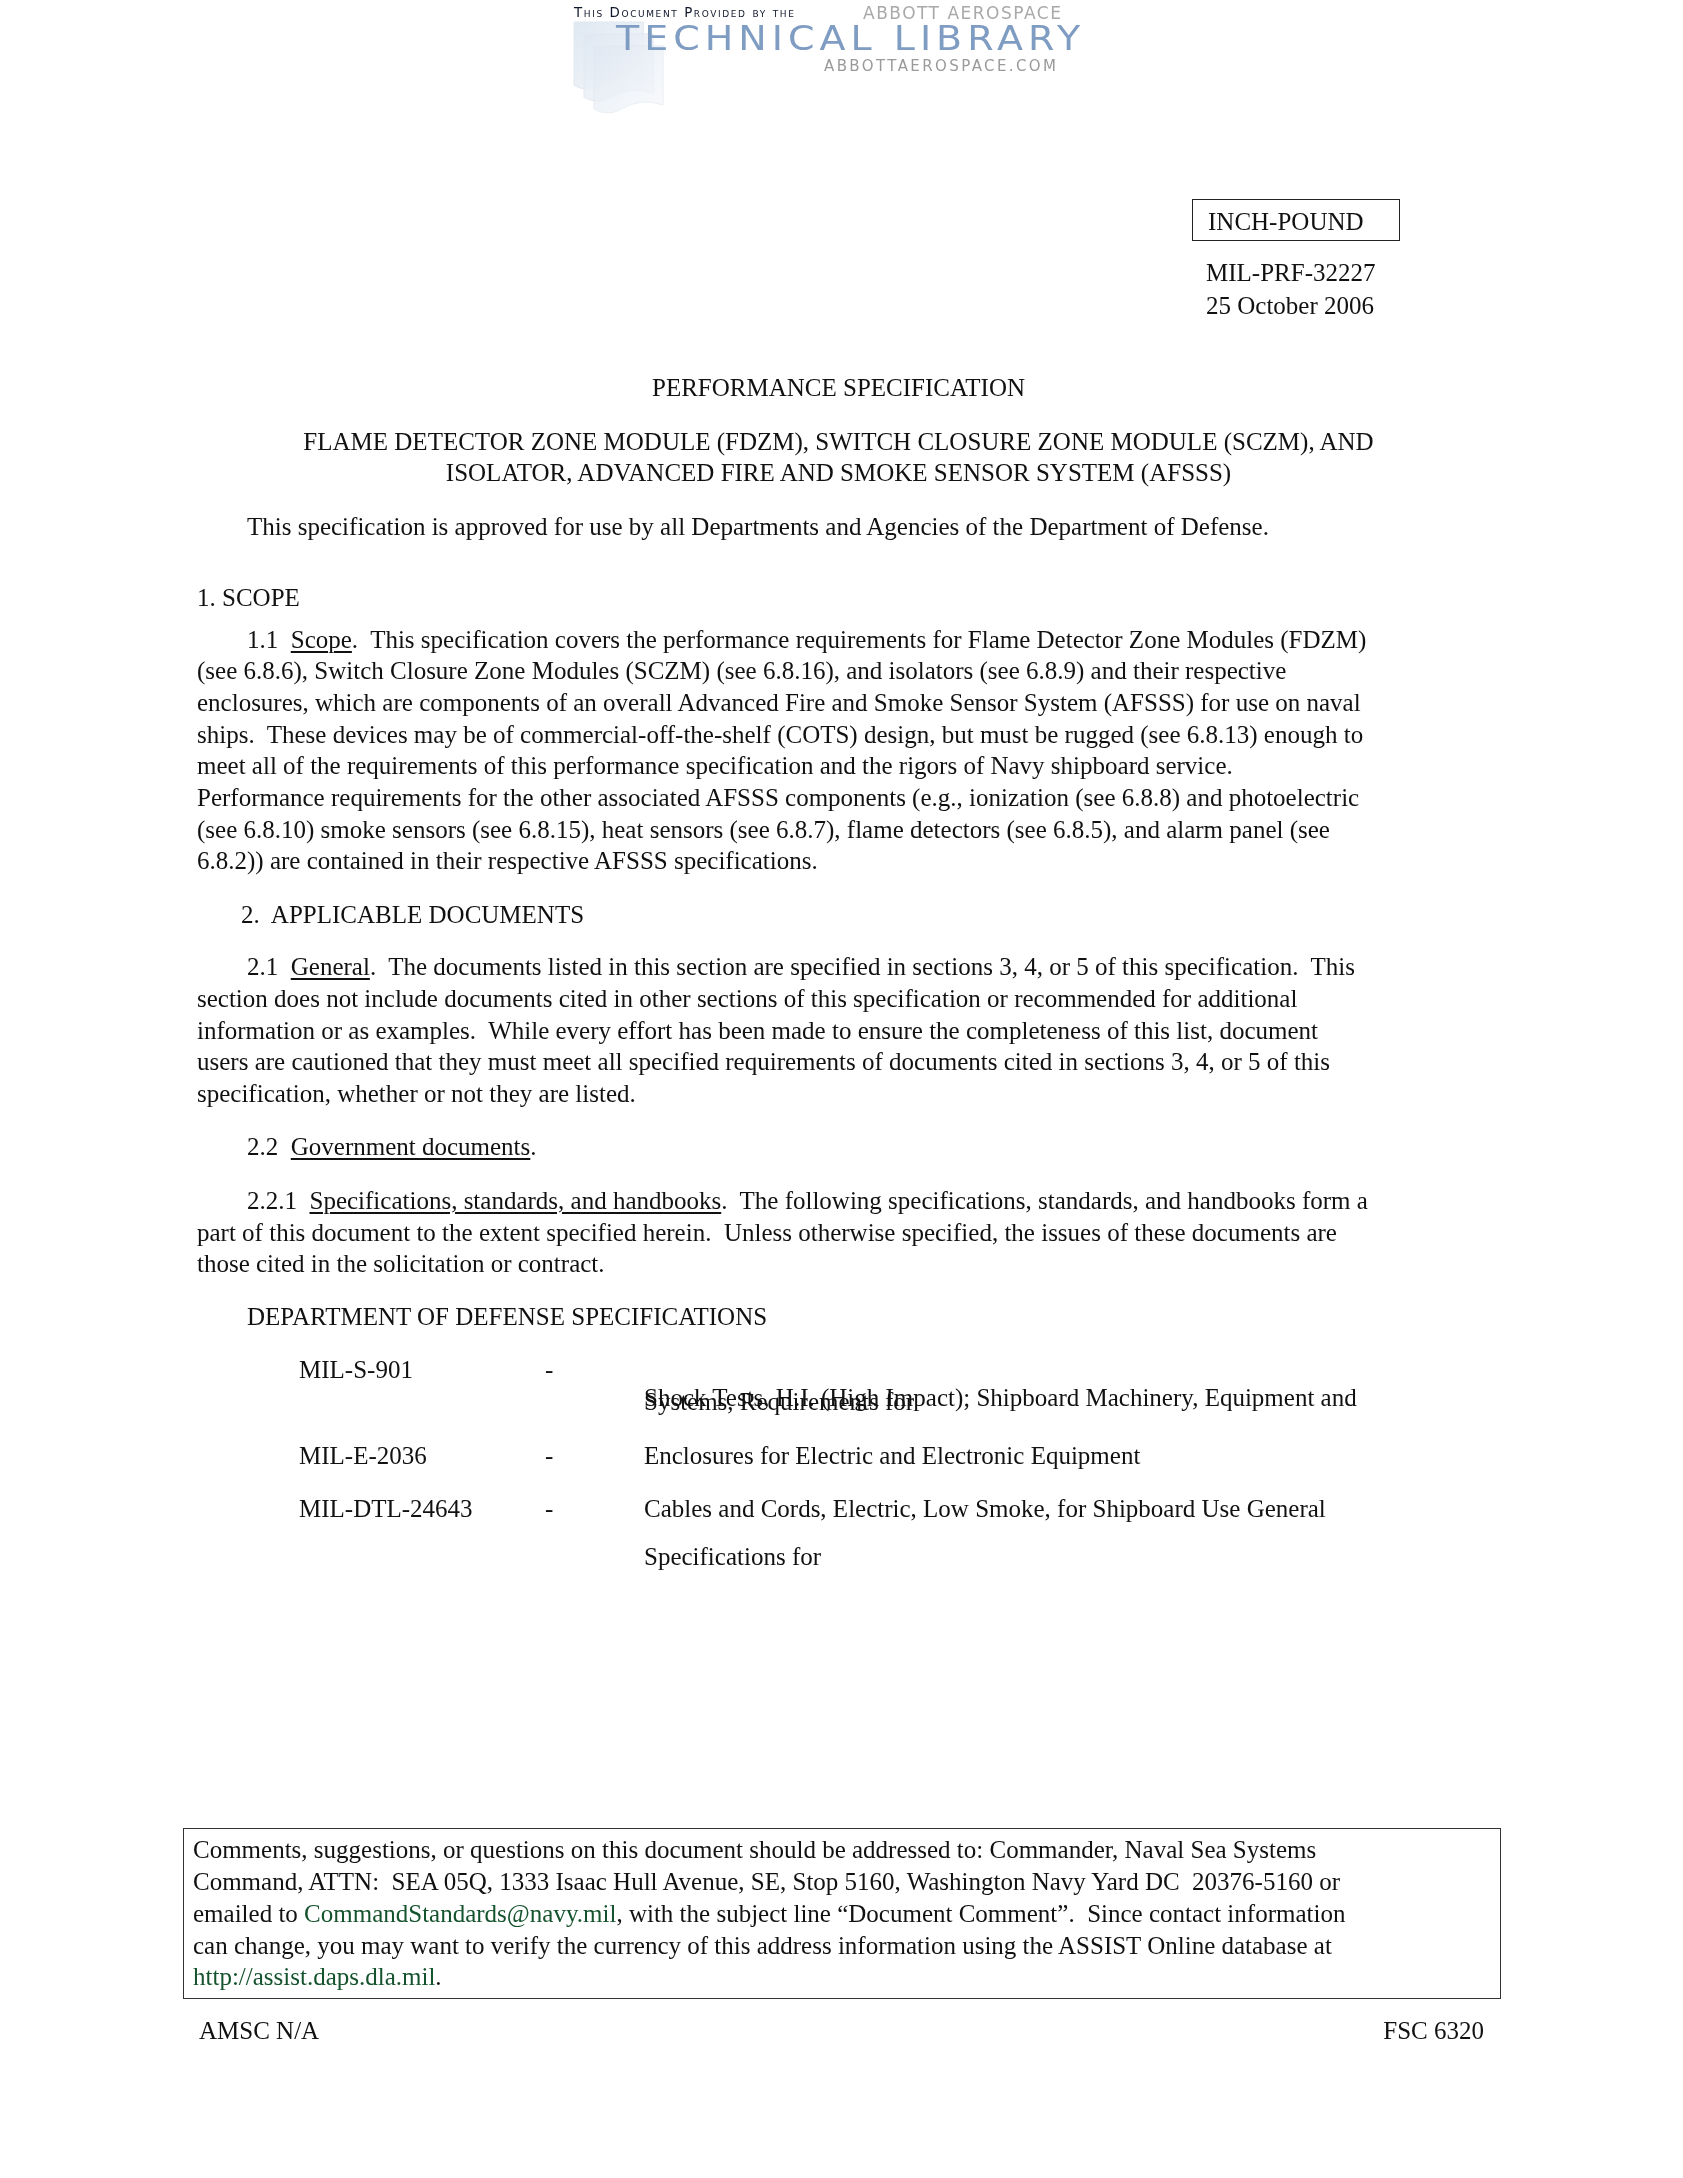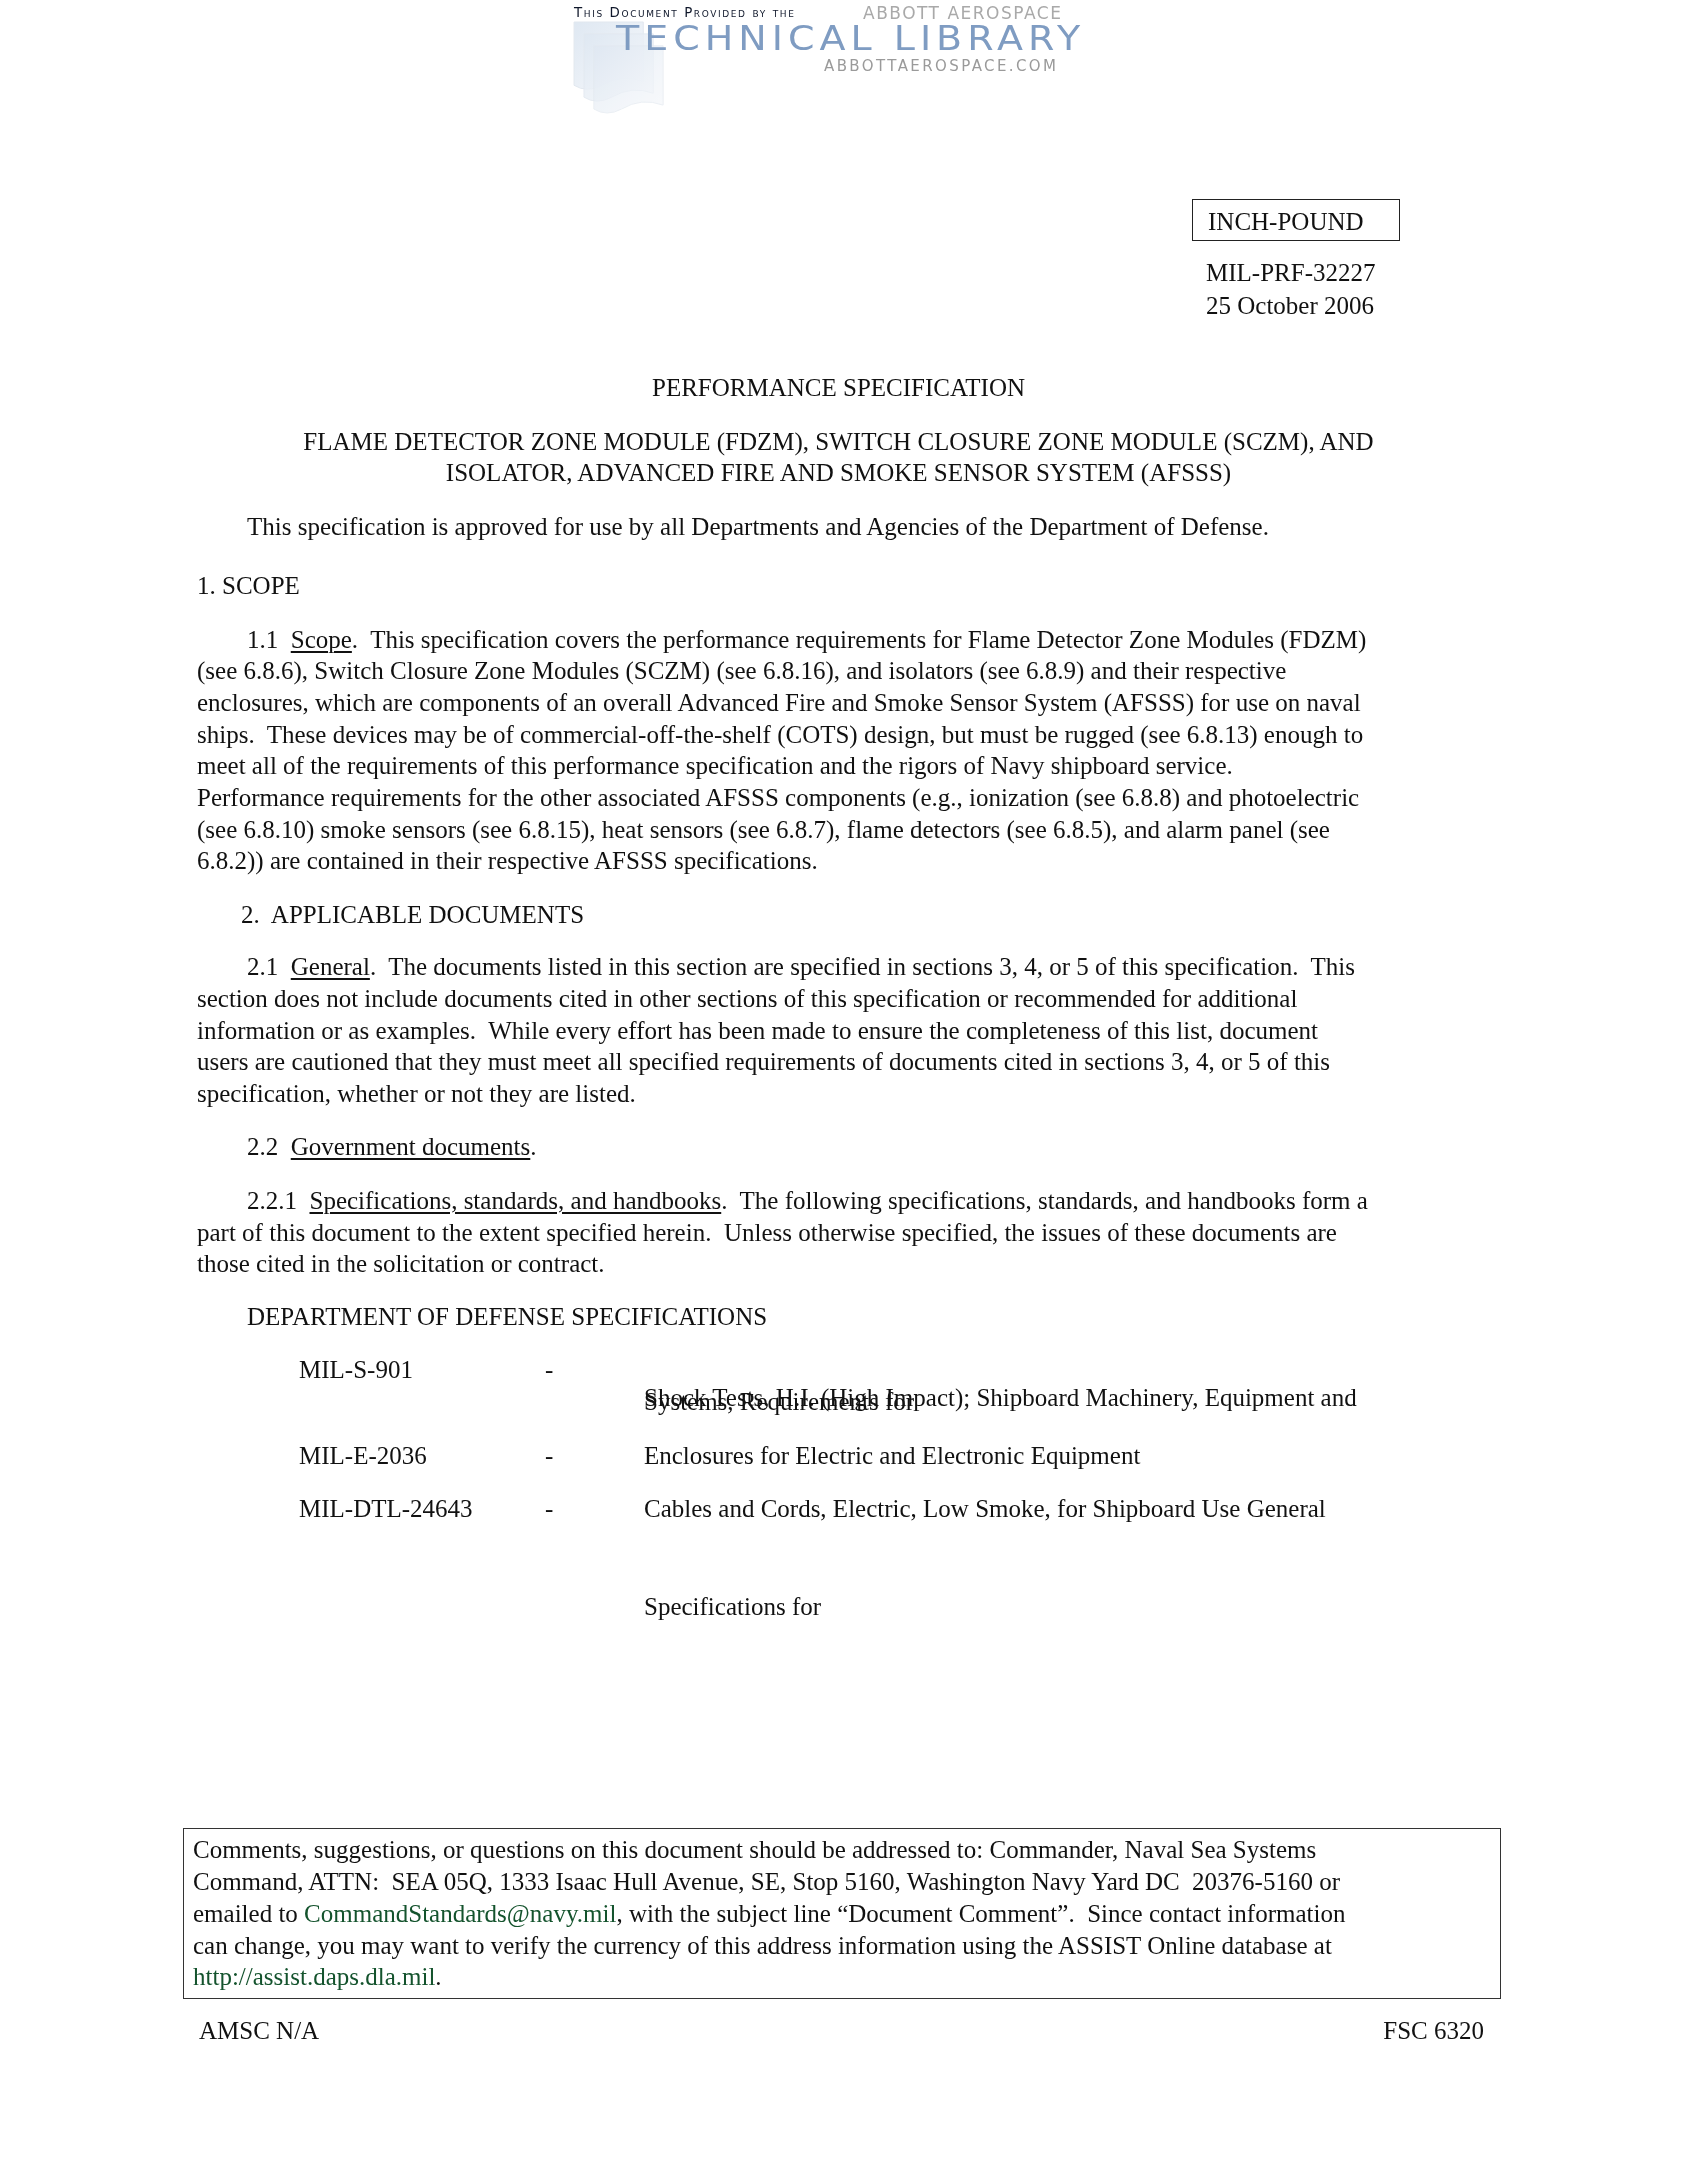--- a/index.html
+++ b/index.html
@@ -51,21 +51,21 @@
 <div class="inch-box"></div>
 <div class="ln inch-text">INCH-POUND</div>
 <div class="ln" style="left:1206px; top:260px;">MIL-PRF-32227</div>
 <div class="ln" style="left:1206px; top:293px;">25 October 2006</div>
 
 <div class="ln ctr" style="top:375px;">PERFORMANCE SPECIFICATION</div>
 <div class="ln ctr" style="top:429px;">FLAME DETECTOR ZONE MODULE (FDZM), SWITCH CLOSURE ZONE MODULE (SCZM), AND</div>
 <div class="ln ctr" style="top:460px;">ISOLATOR, ADVANCED FIRE AND SMOKE SENSOR SYSTEM (AFSSS)</div>
 <div class="ln" style="left:247px; top:514px;">This specification is approved for use by all Departments and Agencies of the Department of Defense.</div>
 
-<div class="ln" style="left:197px; top:573px;">1.  SCOPE</div>
+<div class="ln" style="left:197px; top:585px;">1.  SCOPE</div>
 <div class="ln" style="left:247px; top:627px;">
   <span style="white-space:pre">1.1  </span><span class="u">Scope</span><span style="white-space:pre">.  This specification covers the performance requirements for Flame Detector Zone Modules (FDZM)</span>
 </div>
 <div class="ln" style="left:197px; top:658px;">(see 6.8.6), Switch Closure Zone Modules (SCZM) (see 6.8.16), and isolators (see 6.8.9) and their respective</div>
 <div class="ln" style="left:197px; top:690px;">enclosures, which are components of an overall Advanced Fire and Smoke Sensor System (AFSSS) for use on naval</div>
 <div class="ln" style="left:197px; top:722px; white-space:pre;">ships.  These devices may be of commercial-off-the-shelf (COTS) design, but must be rugged (see 6.8.13) enough to</div>
 <div class="ln" style="left:197px; top:753px;">meet all of the requirements of this performance specification and the rigors of Navy shipboard service.</div>
 <div class="ln" style="left:197px; top:785px;">Performance requirements for the other associated AFSSS components (e.g., ionization (see 6.8.8) and photoelectric</div>
 <div class="ln" style="left:197px; top:817px;">(see 6.8.10) smoke sensors (see 6.8.15), heat sensors (see 6.8.7), flame detectors (see 6.8.5), and alarm panel (see</div>
 <div class="ln" style="left:197px; top:848px;">6.8.2)) are contained in their respective AFSSS specifications.</div>
@@ -99,21 +99,21 @@
 </div>
 <div>
   <div class="ln ref-num" style="top:1443px;">MIL-E-2036</div>
   <div class="ln ref-dash" style="top:1443px;">-</div>
   <div class="ln ref-title" style="top:1443px;">Enclosures for Electric and Electronic Equipment</div>
 </div>
 <div>
   <div class="ln ref-num" style="top:1496px;">MIL-DTL-24643</div>
   <div class="ln ref-dash" style="top:1496px;">-</div>
   <div class="ln ref-title" style="top:1496px;">Cables and Cords, Electric, Low Smoke, for Shipboard Use General</div>
-  <div class="ln ref-title" style="top:1594px;">Specifications for</div>
+  <div class="ln ref-title" style="top:1544px;">Specifications for</div>
 </div>
 
 <div class="foot-box"></div>
 <div class="ln" style="left:193px; top:1837px;">Comments, suggestions, or questions on this document should be addressed to: Commander, Naval Sea Systems</div>
 <div class="ln" style="left:193px; top:1869px; white-space:pre;">Command, ATTN:  SEA 05Q, 1333 Isaac Hull Avenue, SE, Stop 5160, Washington Navy Yard DC  20376-5160 or</div>
 <div class="ln" style="left:193px; top:1901px;">
   <span style="white-space:pre">emailed to </span><a class="link">CommandStandards@navy.mil</a><span style="white-space:pre">, with the subject line “Document Comment”.  Since contact information</span>
 </div>
 <div class="ln" style="left:193px; top:1933px;">can change, you may want to verify the currency of this address information using the ASSIST Online database at</div>
 <div class="ln" style="left:193px; top:1964px;">

